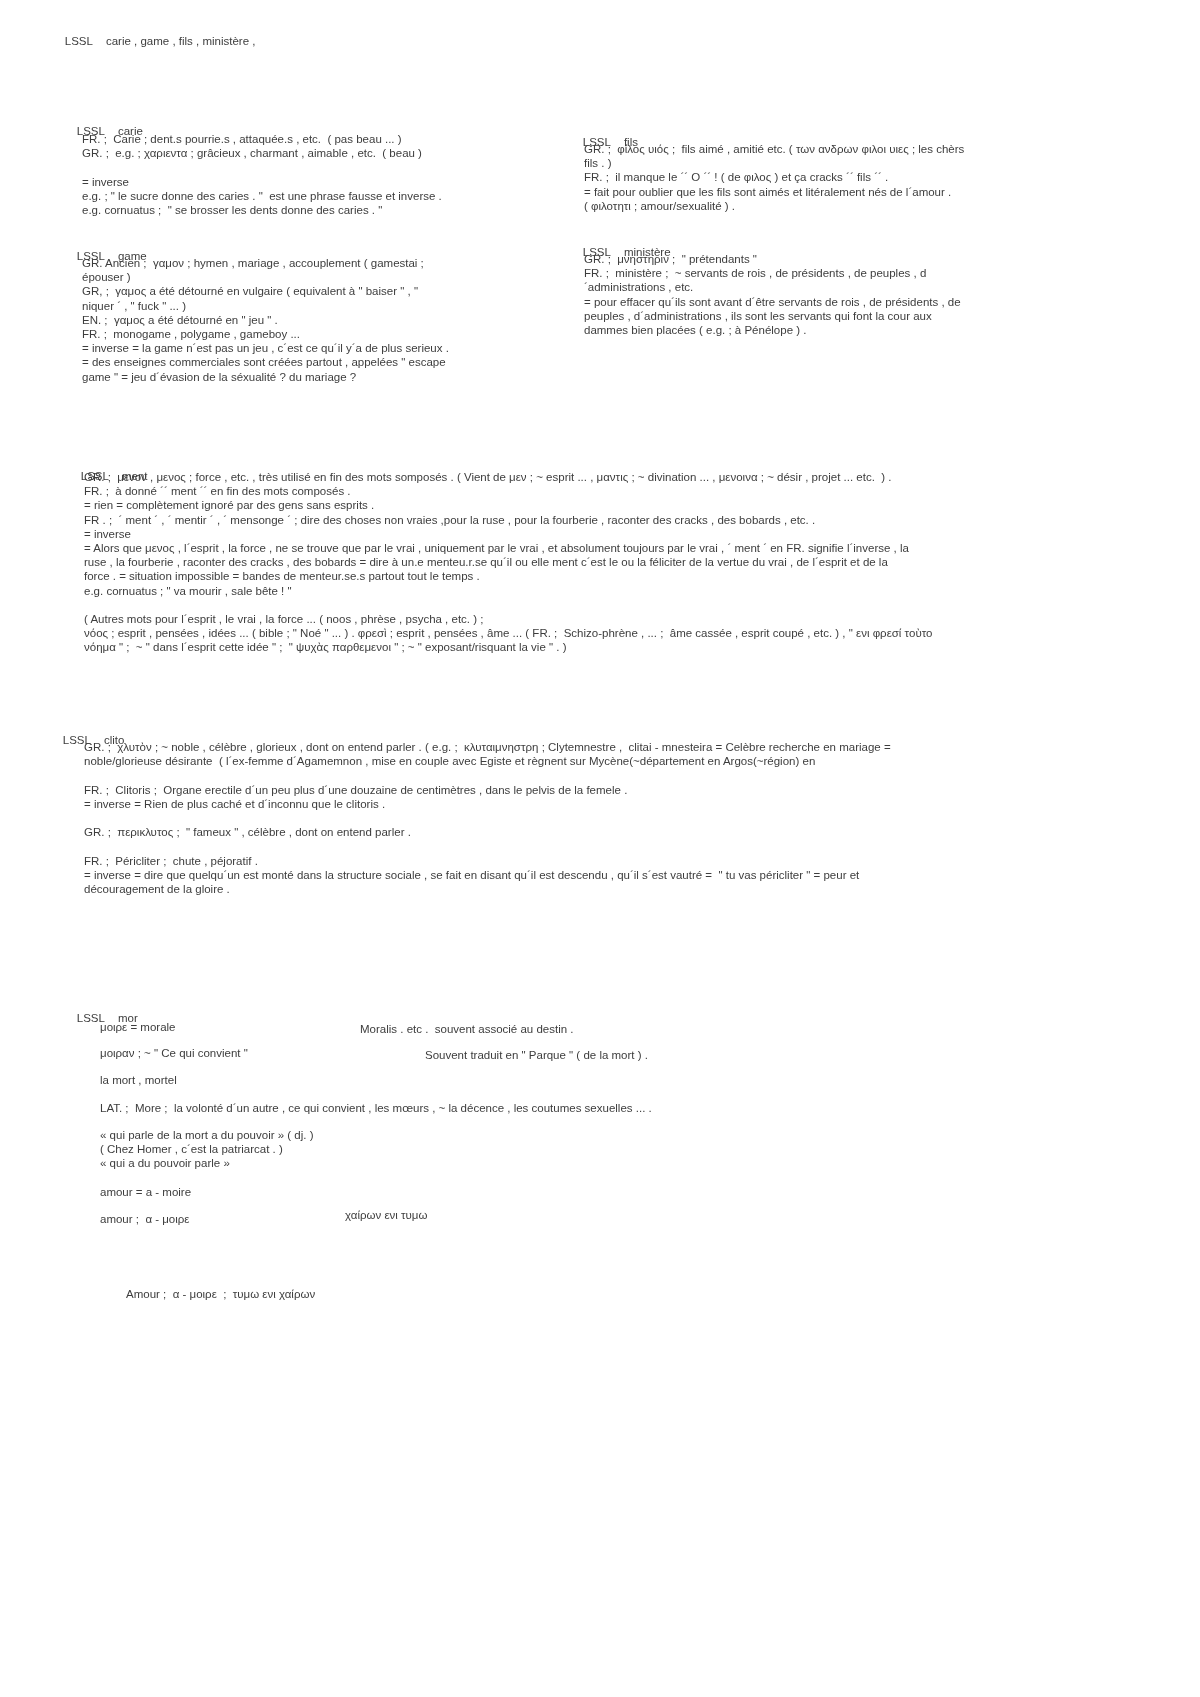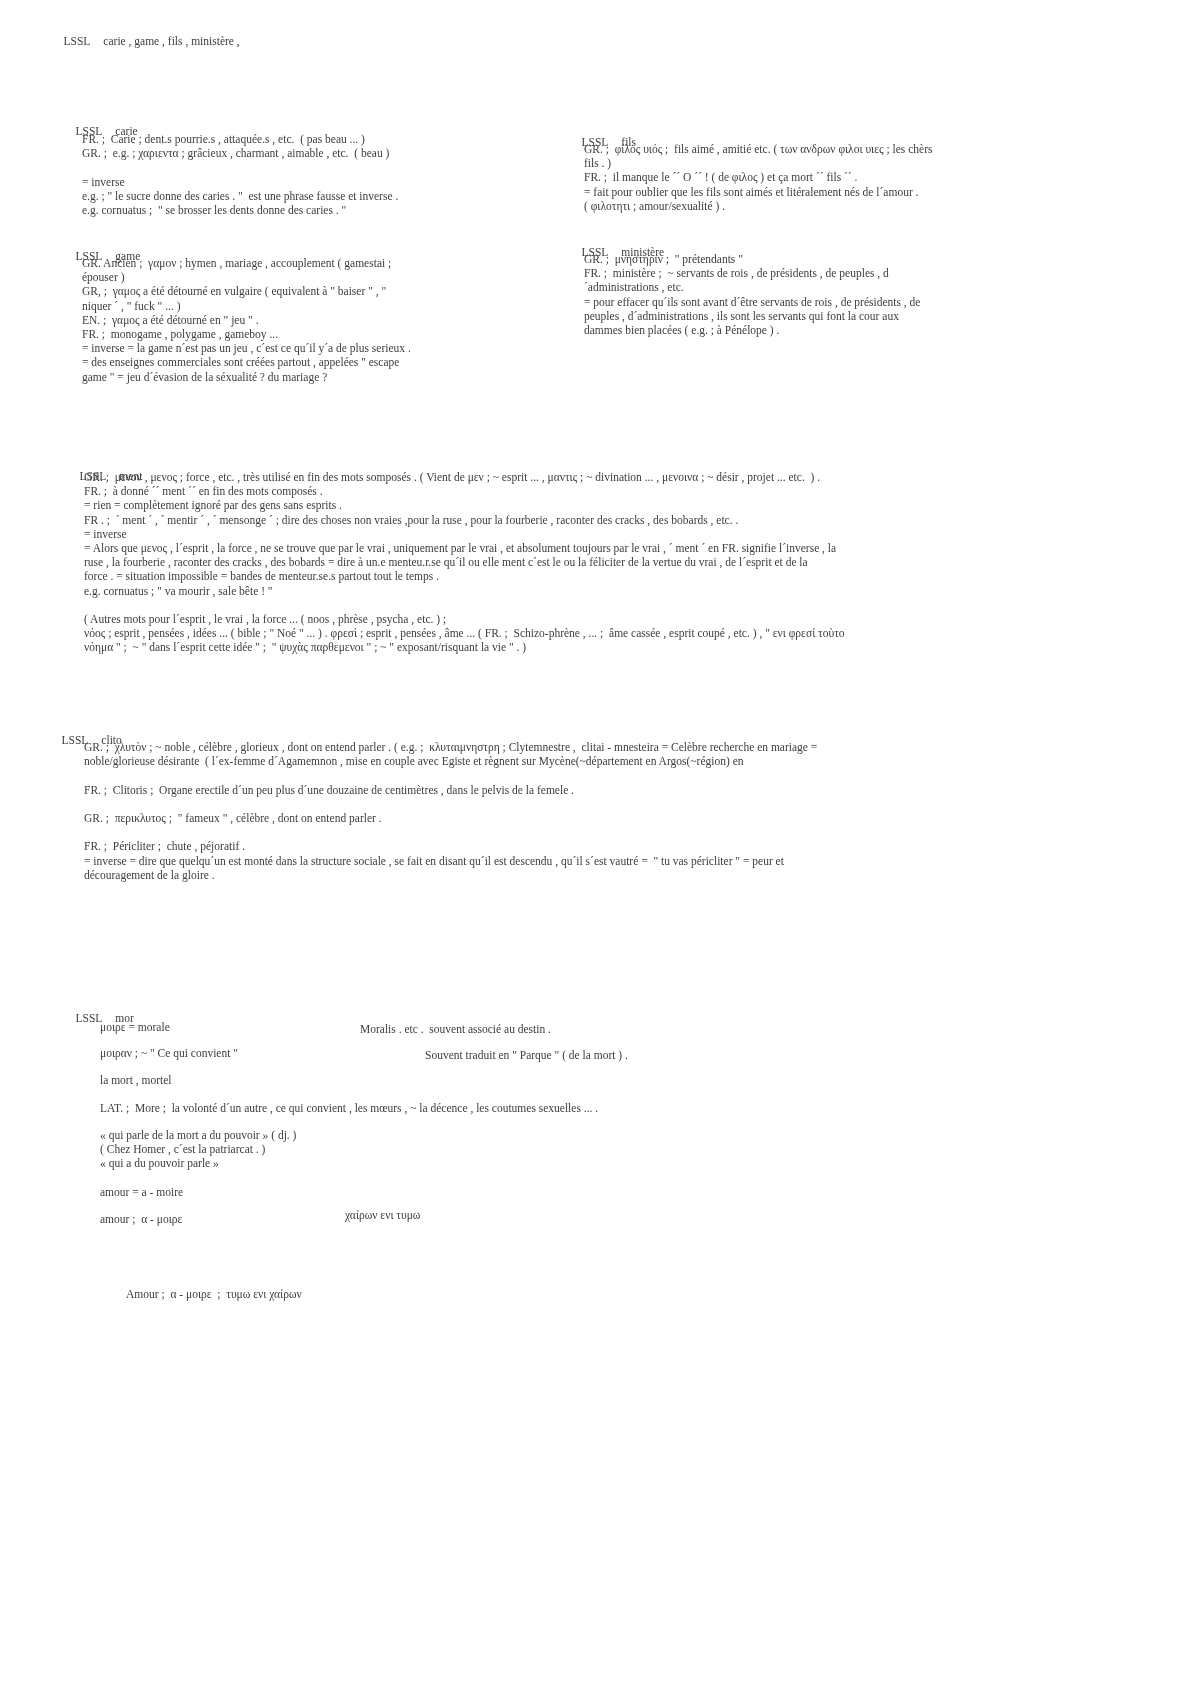--- a/index.html
+++ b/index.html
@@ -2,21 +2,21 @@
 <html><head>
 <meta charset="utf-8">
 <style>
   html,body { margin:0; padding:0; background:#ffffff; }
   .page {
     position:relative;
     width:1200px;
     height:1697px;
     background:#ffffff;
     overflow:hidden;
-    font-family:Liberation Serif, serif;
+    font-family:Liberation Sans, sans-serif;
     font-size:11.5px;
     color:#3d3d3d;
   }
   .abs { position:absolute; }
   .sec-label { white-space:pre; height:14.2px; line-height:14.2px; }
   .term { margin-left:13px; }
   .ln { height:14.2px; line-height:14.2px; white-space:pre; }
 </style>
 </head>
 <body>
@@ -38,21 +38,21 @@
     <div class="ln">e.g. ; " le sucre donne des caries . "  est une phrase fausse et inverse .</div>
     <div class="ln">e.g. cornuatus ;  " se brosser les dents donne des caries . "</div>
   </div>
 
   <div class="abs sec-label" style="left:570px; top:121px;">
     <span>LSSL</span><span class="term">fils</span>
   </div>
   <div class="abs" style="left:584px; top:142px;">
     <div class="ln">GR. ;  φίλος υιός ;  fils aimé , amitié etc. ( των ανδρων φιλοι υιες ; les chèrs</div>
     <div class="ln">fils . )</div>
-    <div class="ln">FR. ;  il manque le ´´ O ´´ ! ( de φιλος ) et ça mort ´´ fils ´´ .</div>
+    <div class="ln">FR. ;  il manque le ´´ O ´´ ! ( de φιλος ) et ça cracks ´´ fils ´´ .</div>
     <div class="ln">= fait pour oublier que les fils sont aimés et litéralement nés de l´amour .</div>
     <div class="ln">( φιλοτητι ; amour/sexualité ) .</div>
   </div>
 
   <div class="abs sec-label" style="left:64px; top:235px;">
     <span>LSSL</span><span class="term">game</span>
   </div>
   <div class="abs" style="left:82px; top:256px;">
     <div class="ln">GR. Ancien ;  γαμον ; hymen , mariage , accouplement ( gamestai ;</div>
     <div class="ln">épouser )</div>
@@ -97,20 +97,21 @@
   </div>
 
   <div class="abs sec-label" style="left:50px; top:719px;">
     <span>LSSL</span><span class="term">clito</span>
   </div>
   <div class="abs" style="left:84px; top:740px;">
     <div class="ln">GR. ;  χλυτὸν ; ~ noble , célèbre , glorieux , dont on entend parler . ( e.g. ;  κλυταιμνηστρη ; Clytemnestre ,  clitai - mnesteira = Celèbre recherche en mariage =</div>
     <div class="ln">noble/glorieuse désirante  ( l´ex-femme d´Agamemnon , mise en couple avec Egiste et règnent sur Mycène(~département en Argos(~région) en</div>
     <div class="ln"></div>
     <div class="ln">FR. ;  Clitoris ;  Organe erectile d´un peu plus d´une douzaine de centimètres , dans le pelvis de la femele .</div>
+    <div class="ln">= inverse = Rien de plus caché et d´inconnu que le clitoris .</div>
     <div class="ln"></div>
     <div class="ln">GR. ;  περικλυτος ;  " fameux " , célèbre , dont on entend parler .</div>
     <div class="ln"></div>
     <div class="ln">FR. ;  Péricliter ;  chute , péjoratif .</div>
     <div class="ln">= inverse = dire que quelqu´un est monté dans la structure sociale , se fait en disant qu´il est descendu , qu´il s´est vautré =  " tu vas péricliter " = peur et</div>
     <div class="ln">découragement de la gloire .</div>
   </div>
 
   <div class="abs sec-label" style="left:64px; top:997px;">
     <span>LSSL</span><span class="term">mor</span>

